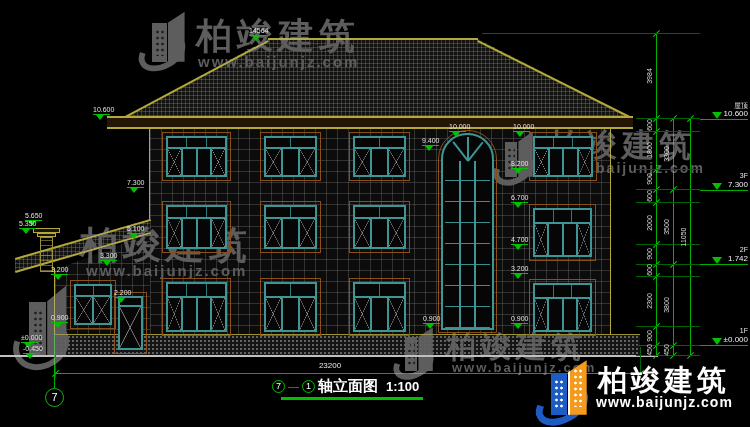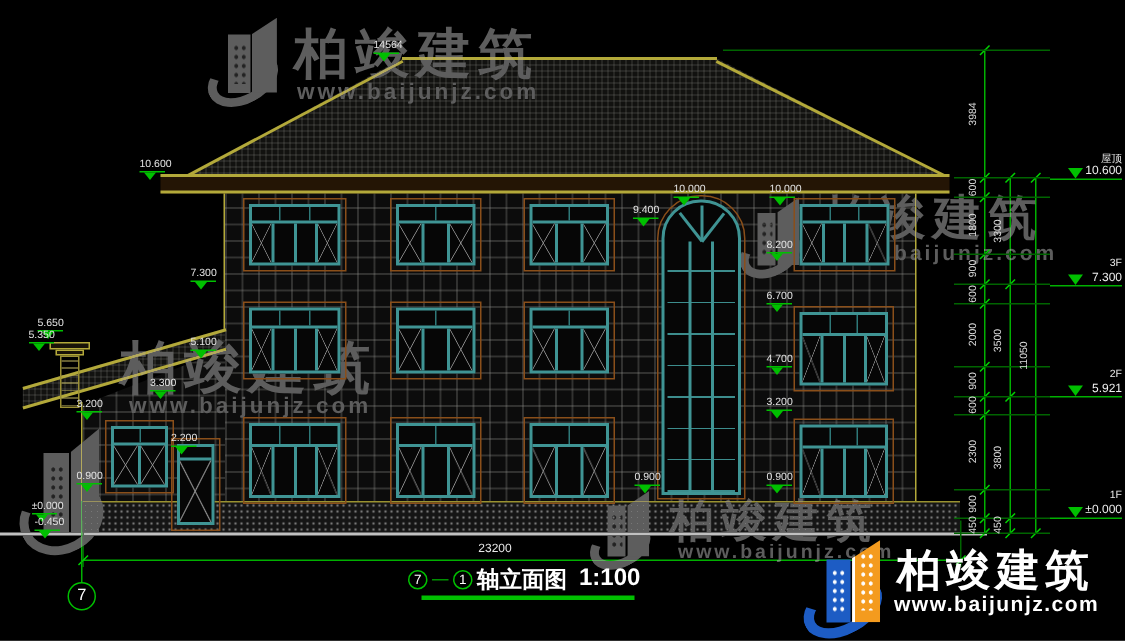--- a/index.html
+++ b/index.html
@@ -127,21 +127,21 @@
     <div class="abs" style="left:305px;top:361px;width:50px;text-align:center;color:#e8e8e8;font-size:8px">23200</div>
   </div>
   <div class="abs gline" style="left:54px;top:334px;width:1px;height:54px"></div>
   <div id="axis-bubble" class="abs" style="left:45px;top:388px;width:19px;height:19px">7</div>
 
   <div id="title-block" class="abs" style="left:272px;top:376px;height:20px">
     <span class="axcirc">7</span>
     <span style="font-size:11px;color:#00c000">—</span>
     <span class="axcirc">1</span>
     <span style="font-size:15px;font-weight:bold">轴立面图</span>
-    <span style="font-size:16px;font-weight:bold;margin-left:5px">1:100</span>
+    <span style="font-size:13px;font-weight:bold;margin-left:5px">1:100</span>
   </div>
   <div class="abs" style="left:281px;top:397px;width:142px;height:3px;background:#00c000"></div>
 
   <div class="wm">
     <div class="wm-glyph" style="left:137px;top:8px;width:56px;height:64px;--dot:#222">
       <div class="swoosh"></div>
         <div class="b1">
           <div class="dots"></div>
         </div>
         <div class="b2"></div>
@@ -466,18 +466,18 @@
     <div class="lvl-tri" style="left: 712px; top: 112px;"></div>
     <div class="lvl-lab" style="left: 696px; top: 101px;">屋顶</div>
     <div class="lvl-val" style="left: 696px; top: 109px;">10.600</div>
     <div class="gline" style="position: absolute; left: 700px; top: 190px; width: 48px; height: 1px;"></div>
     <div class="lvl-tri" style="left: 712px; top: 183px;"></div>
     <div class="lvl-lab" style="left: 696px; top: 172px;">3F</div>
     <div class="lvl-val" style="left: 696px; top: 180px;">7.300</div>
     <div class="gline" style="position: absolute; left: 700px; top: 264px; width: 48px; height: 1px;"></div>
     <div class="lvl-tri" style="left: 712px; top: 257px;"></div>
     <div class="lvl-lab" style="left: 696px; top: 246px;">2F</div>
-    <div class="lvl-val" style="left: 696px; top: 254px;">5.921</div>
+    <div class="lvl-val" style="left: 696px; top: 254px;">1.742</div>
     <div class="gline" style="position: absolute; left: 700px; top: 345px; width: 48px; height: 1px;"></div>
     <div class="lvl-tri" style="left: 712px; top: 338px;"></div>
     <div class="lvl-lab" style="left: 696px; top: 327px;">1F</div>
     <div class="lvl-val" style="left: 696px; top: 335px;">±0.000</div>
   </div>
 
 </body></html>

